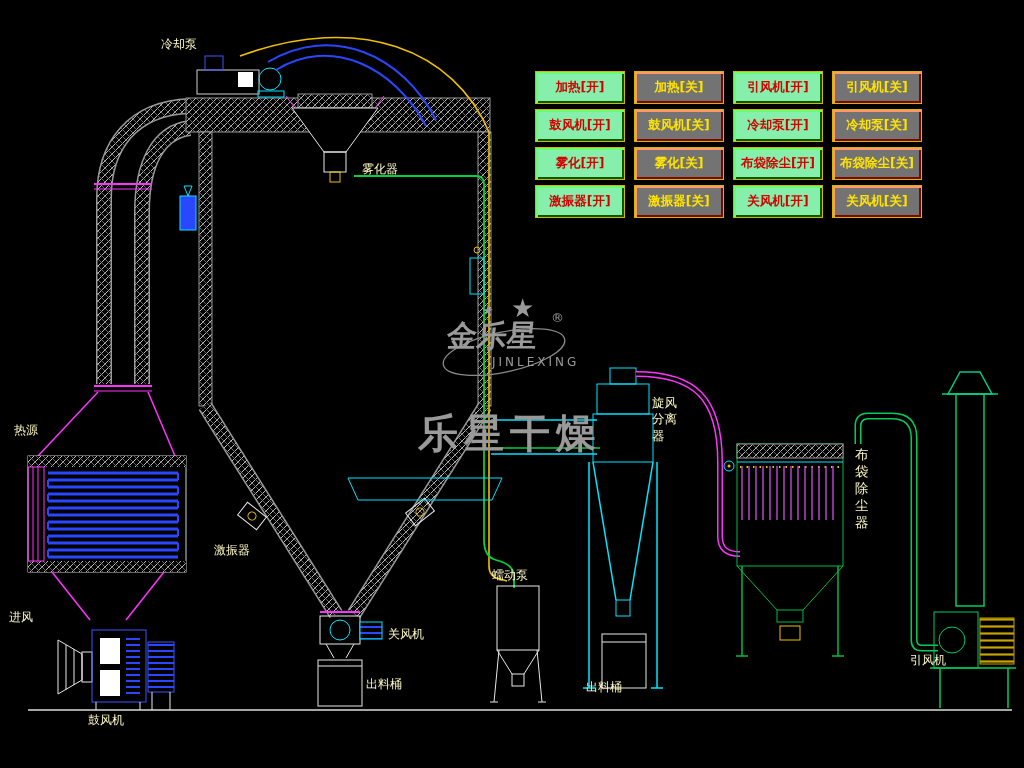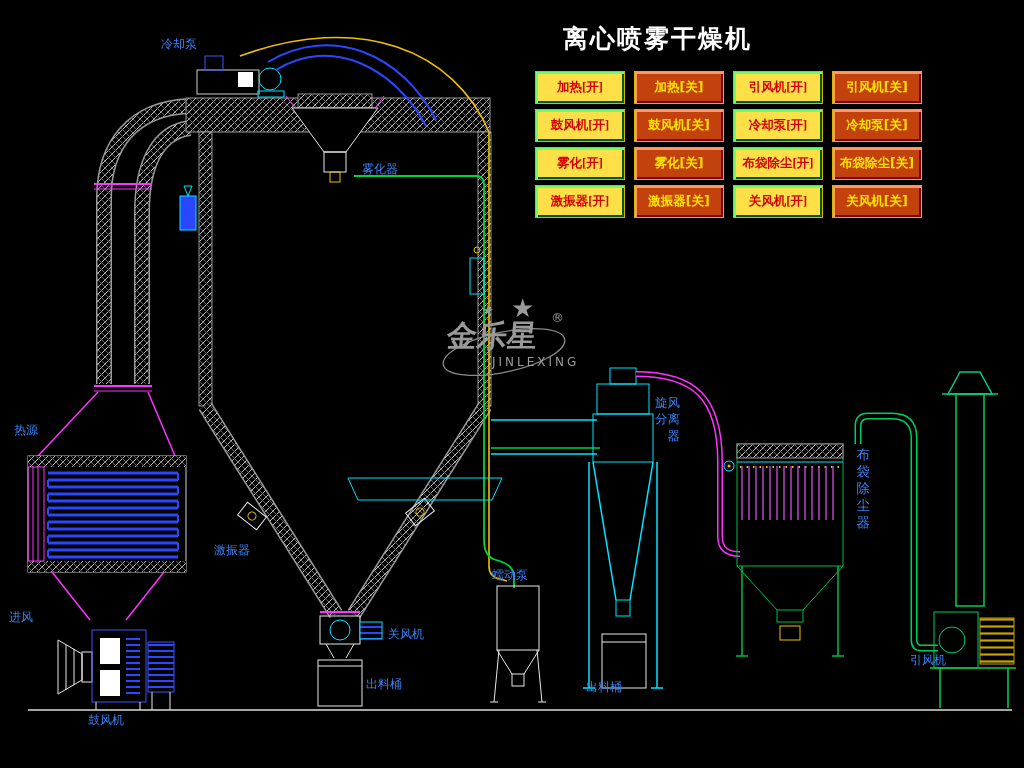--- a/index.html
+++ b/index.html
@@ -8,26 +8,26 @@
   svg.diagram { position:absolute; left:0; top:0; }
 
   .title { position:absolute; left:563px; top:22px; color:#ffffff; font-size:25px;
            font-weight:bold; letter-spacing:2px; white-space:nowrap; }
 
   .btn-grid { position:absolute; left:535px; top:71px; display:grid;
               grid-template-columns:repeat(4,90px); grid-auto-rows:33px; gap:5px 9px; }
   .btn { display:flex; align-items:center; justify-content:center; font-size:12.5px;
          font-weight:bold; border:1px solid #d8b400; cursor:pointer; user-select:none;
          white-space:nowrap; overflow:hidden; }
-  .btn.on  { background:#fde047; color:#d40000;
-             box-shadow:inset 2px 2px 0 #6aff6a, inset -2px -2px 0 #005a00;font-family:Liberation Serif, serif; }
-  .btn.off { background:#c2410c; color:#ffe400;
+  .btn.on  { background:#86efac; color:#d40000;
+             box-shadow:inset 2px 2px 0 #6aff6a, inset -2px -2px 0 #005a00; }
+  .btn.off { background:#737373; color:#ffe400;
              box-shadow:inset 2px 2px 0 #ff9a66, inset -2px -2px 0 #7a0800; }
 
-  .lbl { position:absolute; color:#3b82f6; font-size:12px; line-height:1.3; white-space:nowrap;text-align:right; }
+  .lbl { position:absolute; color:#fef9c3; font-size:12px; line-height:1.3; white-space:nowrap; }
   .lbl.wrap { white-space:normal; }
   .lbl-cyclone { left:652px; top:395px; width:28px; font-size:12.5px; }
   .lbl-bagfilter { left:848px; top:446px; width:15px; font-size:13.5px; line-height:1.25;margin-left:7px; }
 
   .wm { position:absolute; color:#9a9a9a; }
   .wm-star-sm { left:482px; top:303px; font-size:13px; }
   .wm-star-lg { left:511px; top:293px; font-size:26px; }
   .wm-brand   { left:447px; top:316px; font-size:30px; font-weight:bold; transform:skewX(-6deg); }
   .wm-reg     { left:551px; top:310px; font-size:13px; }
   .wm-en      { left:492px; top:355px; font-size:12px; letter-spacing:3px; }
@@ -222,22 +222,22 @@
     </g>
 
     <ellipse cx="504" cy="352" rx="62" ry="20" fill="none" stroke="#8a8a8a" stroke-width="1.3" transform="rotate(-12 504 352)"></ellipse>
   </svg>
 
   <div class="wm wm-star-sm">★</div>
   <div class="wm wm-star-lg">★</div>
   <div class="wm wm-brand">金乐星</div>
   <div class="wm wm-reg">®</div>
   <div class="wm wm-en">JINLEXING</div>
-
-  <div class="title">离心喷雾干燥机</div>
+  <div class="wm wm-slogan">乐星干燥</div>
+
 
   <div class="btn-grid">
     <div class="btn on">加热[开]</div>
     <div class="btn off">加热[关]</div>
     <div class="btn on">引风机[开]</div>
     <div class="btn off">引风机[关]</div>
     <div class="btn on">鼓风机[开]</div>
     <div class="btn off">鼓风机[关]</div>
     <div class="btn on">冷却泵[开]</div>
     <div class="btn off">冷却泵[关]</div>

